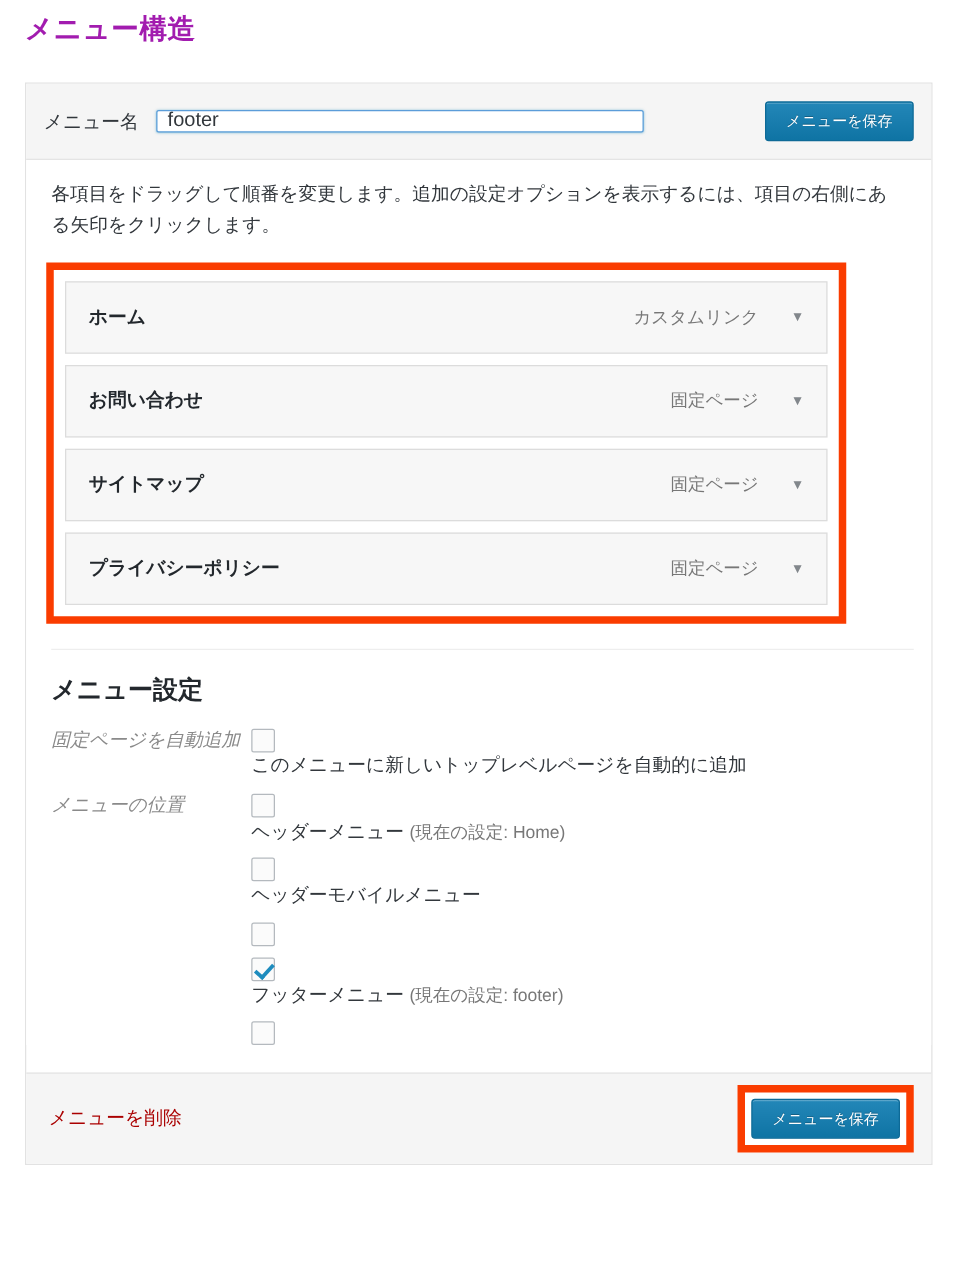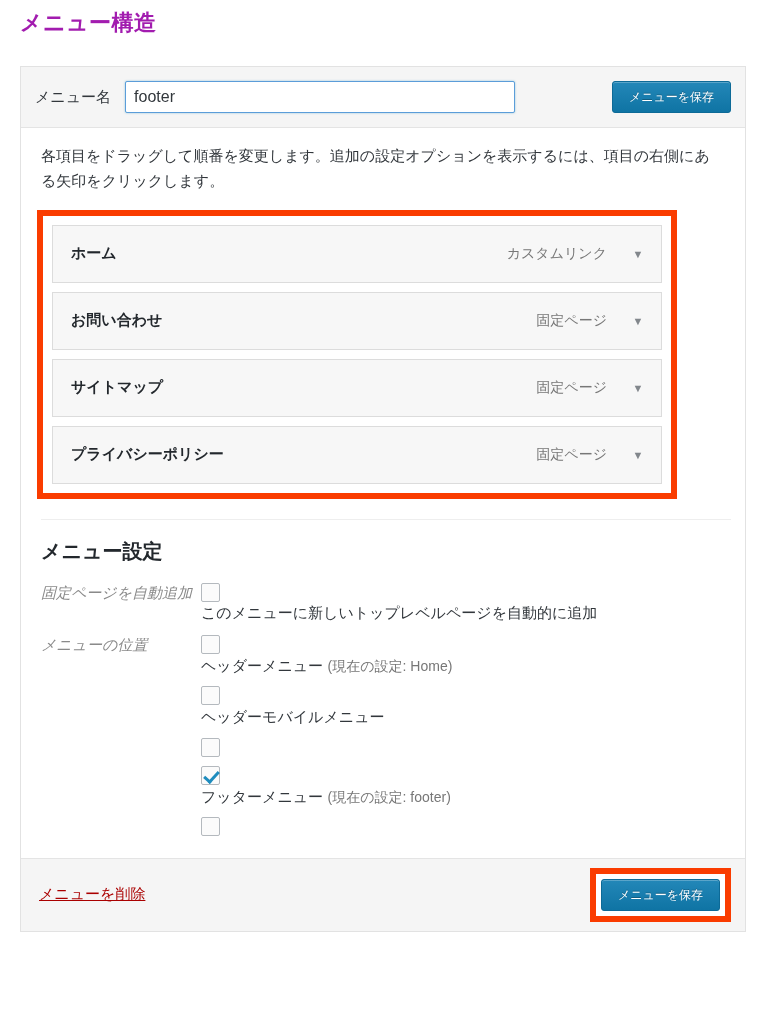--- a/index.html
+++ b/index.html
@@ -52,21 +52,21 @@
     height: 61px;
   }
   .menu-name-label {
     font-size: 15px;
     color: #32373c;
     margin-right: 14px;
     white-space: nowrap;
   }
   .menu-name-input {
     flex: 1;
-    height: 32px;
+    height: 18px;
     font-size: 16px;
     color: #32373c;
     padding: 3px 8px;
     border: 1px solid #5b9dd9;
     border-radius: 2px;
     background: #fff;
     outline: none;
     box-shadow: 0 0 2px rgba(30,140,190,0.5);
     font-family: "Liberation Sans", sans-serif;
     max-width: 390px;
@@ -234,21 +234,20 @@
     height: 73px;
     display: flex;
     align-items: center;
     padding: 0 14px 0 18px;
     margin-top: 22px;
     position: relative;
   }
   .delete-link {
     color: #a00;
     font-size: 15px;
-    text-decoration: underline;
     cursor: pointer;
   }
   .footer-save-wrap {
     margin-left: auto;
     border: 6px solid #fa3c00;
     background: #ffffff;
     padding: 5px;
     display: inline-block;
     line-height: 0;
   }

